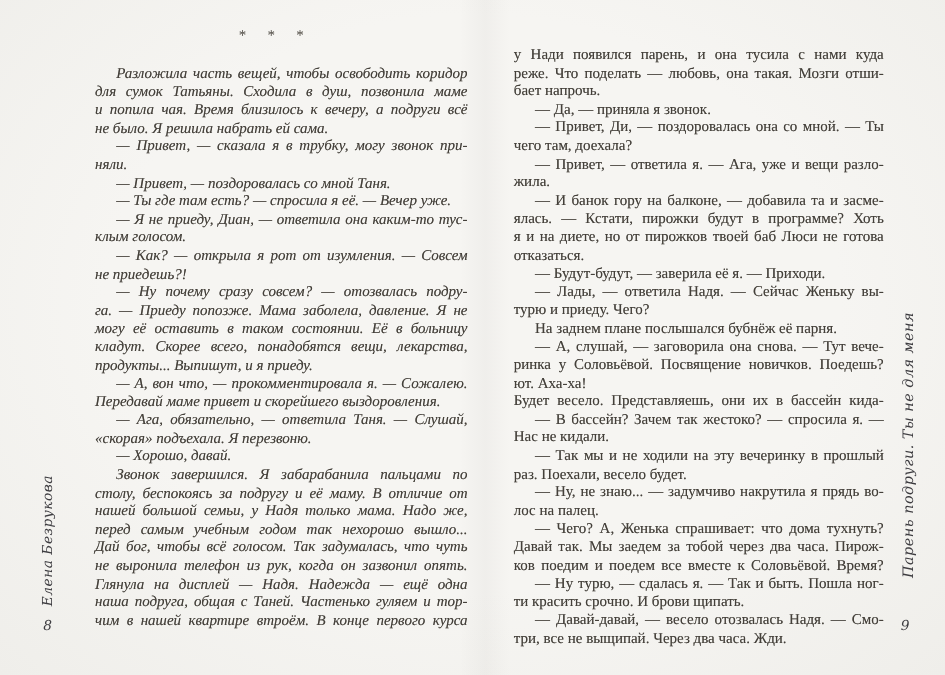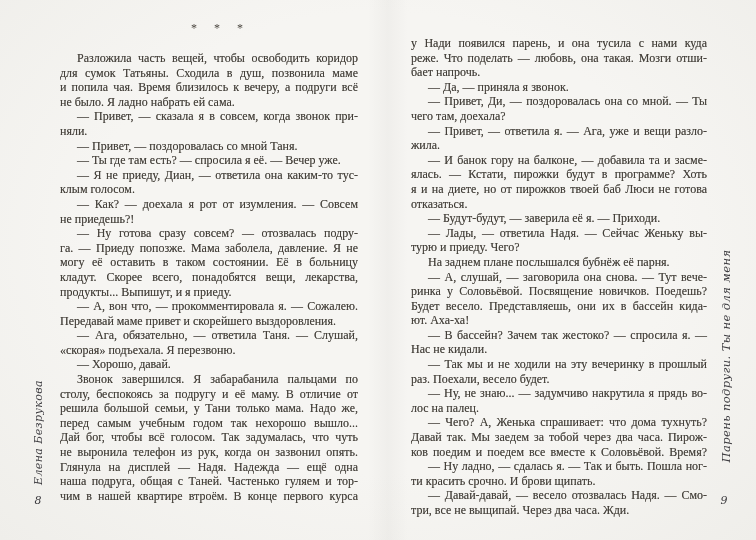--- a/index.html
+++ b/index.html
@@ -21,21 +21,21 @@
   .ornament {
     position: absolute; left: 68px; top: 21px; width: 298px;
     text-align: center; font-size: 12px; letter-spacing: 7px; padding-left: 7px;
     box-sizing: border-box; color: #4a463f;
   }
   .text-block {
     position: absolute; width: 298px;
     font-size: 12px; line-height: 14.6px;
     text-shadow: 0 0 0.5px rgba(68,64,58,0.55);
   }
-  .text-block.left-pg  { left: 60px;  top: 51px; }
+  .text-block.left-pg  { left: 76px;  top: 51px; font-style: italic; }
   .text-block.right-pg { left: 411px; top: 36px; width: 296px; }
   .line {
     white-space: nowrap;
     text-align: justify; text-align-last: justify;
     height: 14.6px; overflow: visible;
   }
   .line.end { text-align: center; text-align-last: left; }
   .line.indent { padding-left: 17px; box-sizing: border-box; }
   .margin-text {
     position: absolute;
@@ -62,42 +62,42 @@
 
 <div class="spread">
   <div class="gutter"></div>
 
   <div class="ornament">* * *</div>
 
   <div class="text-block left-pg">
       <div class="line indent">Разложила часть вещей, чтобы освободить коридор</div>
       <div class="line">для сумок Татьяны. Сходила в душ, позвонила маме</div>
       <div class="line">и попила чая. Время близилось к вечеру, а подруги всё</div>
-      <div class="line end">не было. Я ладно набрать ей сама.</div>
-      <div class="line indent">— Привет, — сказала я в совсем, когда звонок при-</div>
+      <div class="line end">не было. Я решила набрать ей сама.</div>
+      <div class="line indent">— Привет, — сказала я в трубку, могу звонок при-</div>
       <div class="line end">няли.</div>
       <div class="line indent end">— Привет, — поздоровалась со мной Таня.</div>
       <div class="line indent end">— Ты где там есть? — спросила я её. — Вечер уже.</div>
       <div class="line indent">— Я не приеду, Диан, — ответила она каким-то тус-</div>
       <div class="line end">клым голосом.</div>
-      <div class="line indent">— Как? — доехала я рот от изумления. — Совсем</div>
+      <div class="line indent">— Как? — открыла я рот от изумления. — Совсем</div>
       <div class="line end">не приедешь?!</div>
-      <div class="line indent">— Ну готова сразу совсем? — отозвалась подру-</div>
+      <div class="line indent">— Ну почему сразу совсем? — отозвалась подру-</div>
       <div class="line">га. — Приеду попозже. Мама заболела, давление. Я не</div>
       <div class="line">могу её оставить в таком состоянии. Её в больницу</div>
       <div class="line">кладут. Скорее всего, понадобятся вещи, лекарства,</div>
       <div class="line end">продукты... Выпишут, и я приеду.</div>
       <div class="line indent">— А, вон что, — прокомментировала я. — Сожалею.</div>
       <div class="line end">Передавай маме привет и скорейшего выздоровления.</div>
       <div class="line indent">— Ага, обязательно, — ответила Таня. — Слушай,</div>
       <div class="line end">«скорая» подъехала. Я перезвоню.</div>
       <div class="line indent end">— Хорошо, давай.</div>
       <div class="line indent">Звонок завершился. Я забарабанила пальцами по</div>
       <div class="line">столу, беспокоясь за подругу и её маму. В отличие от</div>
-      <div class="line">решила большой семьи, у Тани только мама. Надо же,</div>
+      <div class="line">нашей большой семьи, у Надя только мама. Надо же,</div>
       <div class="line">перед самым учебным годом так нехорошо вышло...</div>
       <div class="line">Дай бог, чтобы всё голосом. Так задумалась, что чуть</div>
       <div class="line">не выронила телефон из рук, когда он зазвонил опять.</div>
       <div class="line">Глянула на дисплей — Надя. Надежда — ещё одна</div>
       <div class="line">наша подруга, общая с Таней. Частенько гуляем и тор-</div>
       <div class="line">чим в нашей квартире втроём. В конце первого курса</div>
     </div>
 
   <div class="margin-text author">Елена Безрукова</div>
 
@@ -115,32 +115,32 @@
       <div class="line indent">— И банок гору на балконе, — добавила та и засме-</div>
       <div class="line">ялась. — Кстати, пирожки будут в программе? Хоть</div>
       <div class="line">я и на диете, но от пирожков твоей баб Люси не готова</div>
       <div class="line end">отказаться.</div>
       <div class="line indent end">— Будут-будут, — заверила её я. — Приходи.</div>
       <div class="line indent">— Лады, — ответила Надя. — Сейчас Женьку вы-</div>
       <div class="line end">турю и приеду. Чего?</div>
       <div class="line indent end">На заднем плане послышался бубнёж её парня.</div>
       <div class="line indent">— А, слушай, — заговорила она снова. — Тут вече-</div>
       <div class="line">ринка у Соловьёвой. Посвящение новичков. Поедешь?</div>
+      <div class="line end">ют. Аха-ха!</div>
       <div class="line">Будет весело. Представляешь, они их в бассейн кида-</div>
-      <div class="line end">ют. Аха-ха!</div>
       <div class="line indent">— В бассейн? Зачем так жестоко? — спросила я. —</div>
       <div class="line end">Нас не кидали.</div>
       <div class="line indent">— Так мы и не ходили на эту вечеринку в прошлый</div>
       <div class="line end">раз. Поехали, весело будет.</div>
       <div class="line indent">— Ну, не знаю... — задумчиво накрутила я прядь во-</div>
       <div class="line end">лос на палец.</div>
       <div class="line indent">— Чего? А, Женька спрашивает: что дома тухнуть?</div>
       <div class="line">Давай так. Мы заедем за тобой через два часа. Пирож-</div>
       <div class="line">ков поедим и поедем все вместе к Соловьёвой. Время?</div>
-      <div class="line indent">— Ну ладно, — сдалась я. — Так и быть. Пошла ног-</div>
+      <div class="line indent">— Ну турю, — сдалась я. — Так и быть. Пошла ног-</div>
       <div class="line end">ти красить срочно. И брови щипать.</div>
       <div class="line indent">— Давай-давай, — весело отозвалась Надя. — Смо-</div>
       <div class="line end">три, все не выщипай. Через два часа. Жди.</div>
     </div>
 
   <div class="margin-text title">Парень подруги. Ты не для меня</div>
 
   <div class="page-number right-num">9</div>
 </div>
 

